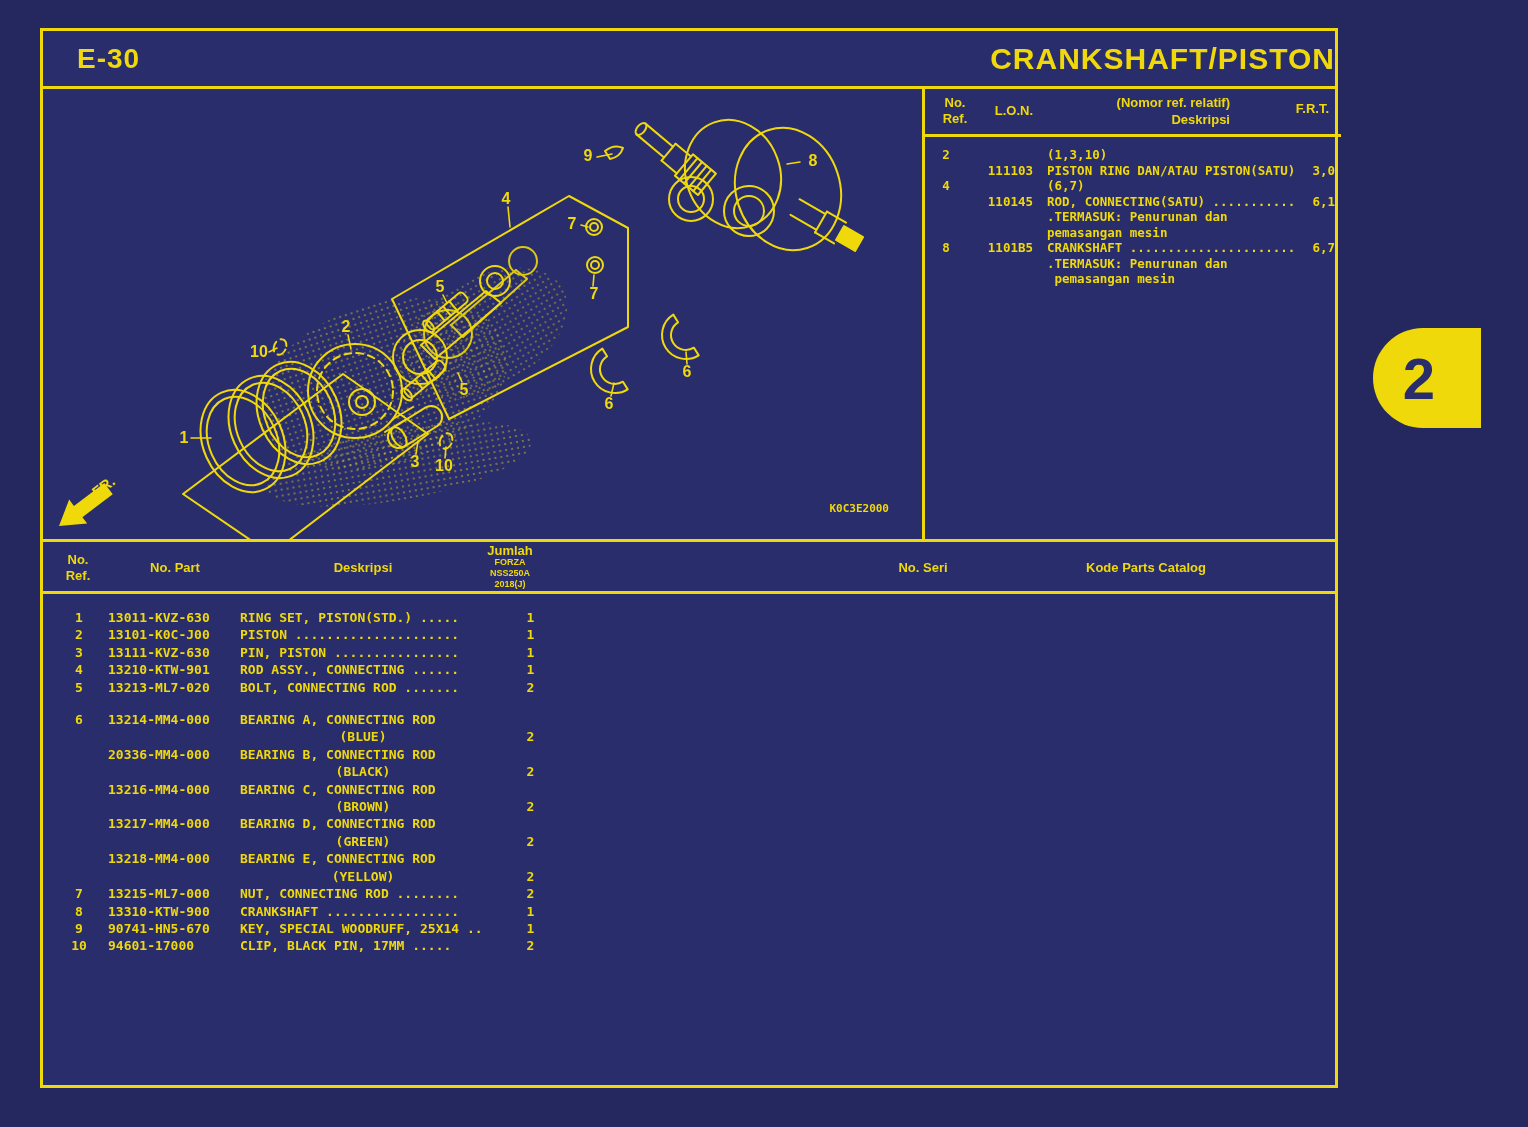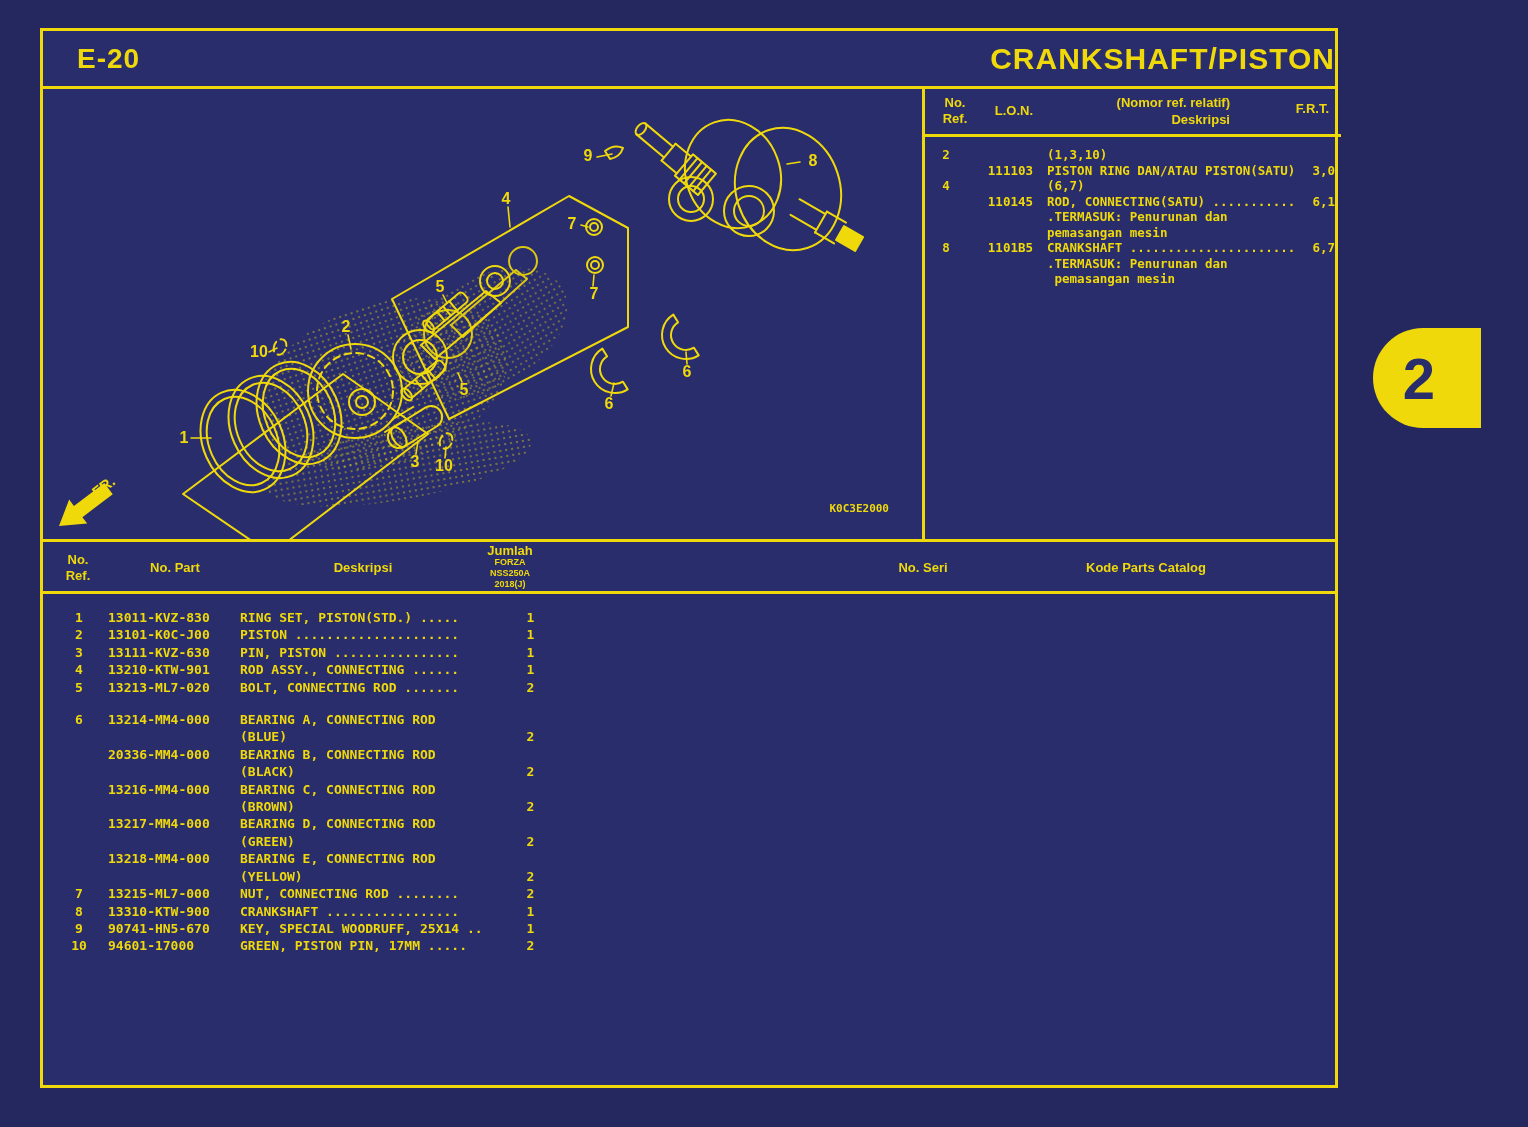--- a/index.html
+++ b/index.html
@@ -59,39 +59,39 @@
   .pt-seri{position:absolute;left:810px;top:18px;width:140px;text-align:center;}
   .pt-kode{position:absolute;left:1013px;top:18px;width:180px;text-align:center;}
 
   
   #parts-rows{position:absolute;left:14px;top:578px;width:560px;color:var(--yellow);
     font-family:"DejaVu Sans Mono",monospace;font-size:13px;font-weight:bold;line-height:17.4px;}
   .prow{display:grid;grid-template-columns:44px 139px 248px 85px;}
   .prow .pref{text-align:center;align-self:start;}
   .prow .ppart{align-self:start;padding-left:7px;}
   .prow .pdesc{white-space:pre;}
-  .prow .pdesc .pdesc2{text-align:left;padding-right:2px;}
+  .prow .pdesc .pdesc2{text-align:center;padding-right:2px;}
   .prow .pqty{text-align:center;align-self:end;}
   .spacer{height:15px;}
 
   
   .badge{
     position:absolute;left:1373px;top:328px;width:108px;height:100px;
     background:var(--yellow);border-radius:54px 0 0 54px;
     display:flex;align-items:center;justify-content:center;
   }
   .badge span{color:var(--navy);font-size:58px;font-weight:bold;padding-right:16px;font-family:"Liberation Sans",sans-serif;}
 </style>
 </head>
 <body>
 
 <div class="page">
 
   <div class="hdr">
-    <div class="hdr-code">E-20</div>
+    <div class="hdr-code">E-30</div>
     <div class="hdr-title">CRANKSHAFT/PISTON</div>
   </div>
 
   <div class="diagram">
     <svg width="879" height="450" viewBox="0 0 879 450">
       <defs>
         <pattern id="dots" width="6" height="6" patternUnits="userSpaceOnUse">
           <circle cx="2" cy="2" r="1.1" fill="#f0d90a"></circle>
         </pattern>
       </defs>
@@ -328,21 +328,21 @@
       <div class="small">NSS250A</div>
       <div class="small">2018(J)</div>
     </div>
     <div class="pt-seri">No. Seri</div>
     <div class="pt-kode">Kode Parts Catalog</div>
   </div>
 
   <div id="parts-rows">
       <div class="prow">
         <span class="pref">1</span>
-        <span class="ppart">13011-KVZ-830</span>
+        <span class="ppart">13011-KVZ-630</span>
         <span class="pdesc"><div>RING SET, PISTON(STD.) .....</div></span>
         <span class="pqty">1</span>
       </div>
       <div class="prow">
         <span class="pref">2</span>
         <span class="ppart">13101-K0C-J00</span>
         <span class="pdesc"><div>PISTON .....................</div></span>
         <span class="pqty">1</span>
       </div>
       <div class="prow">
@@ -408,21 +408,21 @@
       </div>
       <div class="prow">
         <span class="pref">9</span>
         <span class="ppart">90741-HN5-670</span>
         <span class="pdesc"><div>KEY, SPECIAL WOODRUFF, 25X14 ..</div></span>
         <span class="pqty">1</span>
       </div>
       <div class="prow">
         <span class="pref">10</span>
         <span class="ppart">94601-17000</span>
-        <span class="pdesc"><div>GREEN, PISTON PIN, 17MM .....</div></span>
+        <span class="pdesc"><div>CLIP, BLACK PIN, 17MM .....</div></span>
         <span class="pqty">2</span>
       </div>
     </div>
 
 </div>
 
 <div class="badge">
   <span>2</span>
 </div>
 

